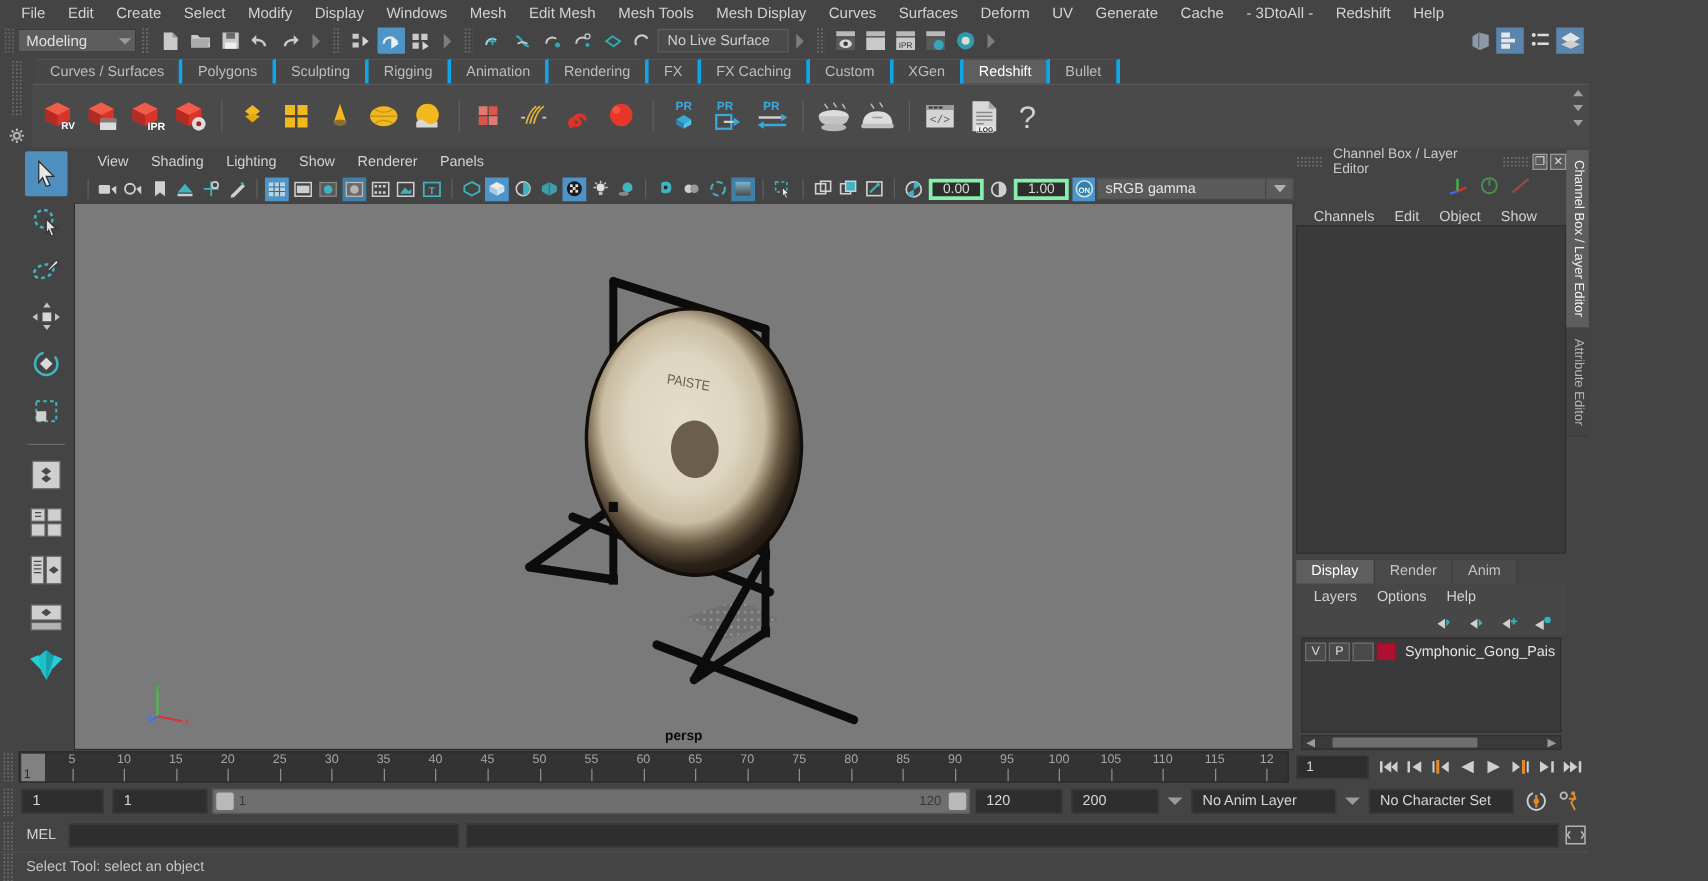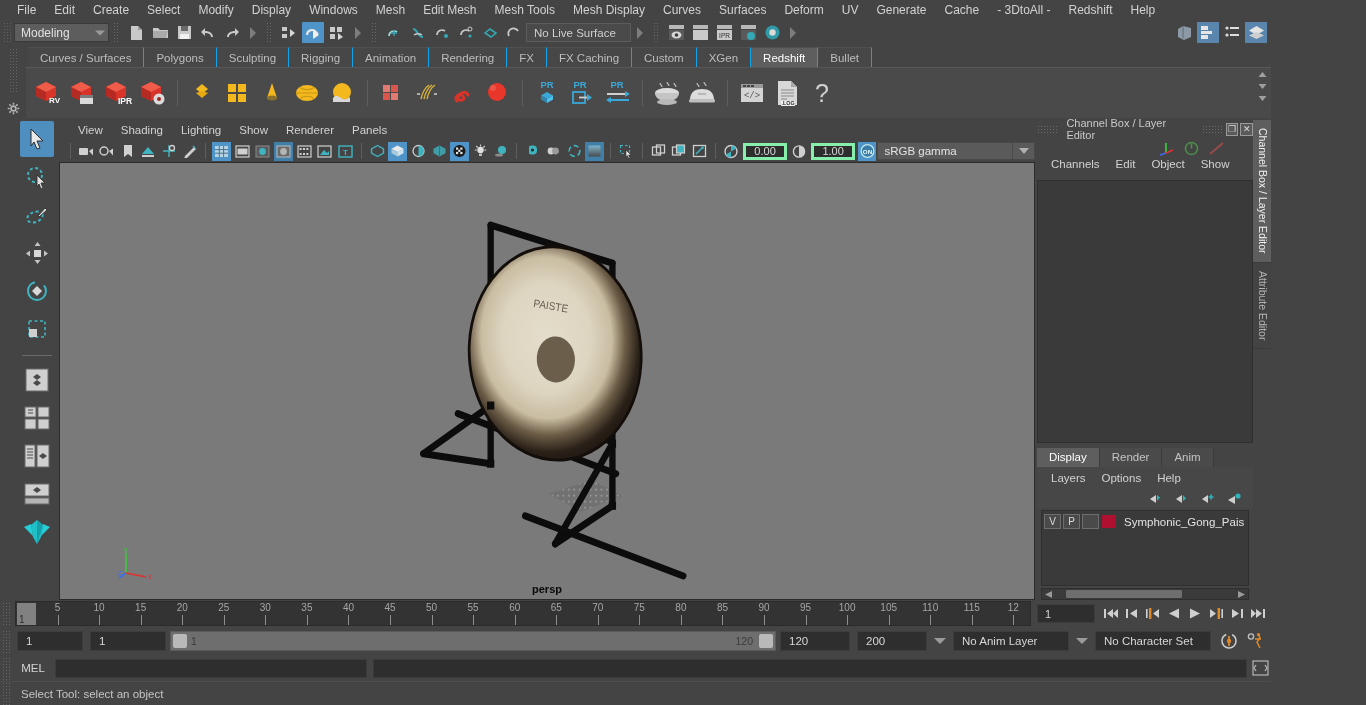--- a/index.html
+++ b/index.html
@@ -35,21 +35,21 @@
   .rightbtns .rb{ width:22px;height:21px;display:flex;align-items:center;justify-content:center;}
   .rightbtns .rb.on{ background:#5a86ad;}
 
   
   .shelfwrap{ flex:0 0 52px; background:#444; display:flex;}
   .shelfleft{ width:26px; display:flex; flex-direction:column; align-items:center; padding-top:3px;}
   .shelfgrip{ width:9px;height:46px;background:radial-gradient(circle,#666 .8px,transparent 1px) 0 0/3px 3px;}
   .shelfcol{ flex:1; display:flex; flex-direction:column;}
   .shelftabs{ height:22px; display:flex; align-items:flex-end; background:#444; padding-left:2px;}
   .shelftab{ height:20px; padding:0 12px; font-size:11.5px; color:#bdbdbd; line-height:20px; background:#474747;
-       border-right:1px solid #0ea5e9; border-top:1px solid #4f4f4f; white-space:nowrap;}
+       border-right:3px solid #0ea5e9; border-top:1px solid #4f4f4f; white-space:nowrap;}
   .shelftab.active{ background:#5e5e5e; color:#fff;}
   .shelfbar{ flex:1; background:#4a4a4a; display:flex; align-items:center; padding-left:4px; border-top:1px solid #585858; position:relative;}
   .shelficon{ width:34px; height:30px; display:flex;align-items:center;justify-content:center; margin-right:1px;}
   .shelfsep{ width:1px; height:26px; background:#5e5e5e; margin:0 7px;}
   .shelfnav{ position:absolute; right:2px; top:1px; display:flex; flex-direction:column; gap:1px;}
   .shelfnav div{ width:14px;height:11px;display:flex;align-items:center;justify-content:center;}
   .gearbtn{ width:20px;height:20px; display:flex;align-items:center;justify-content:center; margin-top:4px;}
 
   
   .middle{ flex:1; display:flex; min-height:0; background:#444;padding-left:15px;}
@@ -77,21 +77,21 @@
   .axisg{ position:absolute; left:58px; bottom:18px; }
 
   
   .rightpanel{ width:216px; background:#444; display:flex; flex-direction:column; padding-top:2px;}
   .rptitle{ height:18px; display:flex; align-items:center; justify-content:center; position:relative; background:#444;}
   .rptitle .dots{ width:22px;height:9px;background:radial-gradient(circle,#6d6d6d .8px,transparent 1px) 0 0/3px 3px;}
   .rptitle .ttxt{ font-size:11px;color:#c9c9c9; margin:0 8px;}
   .rpwinbtn{ width:13px;height:13px;border:1px solid #9a9a9a;background:#5a5a5a;display:flex;align-items:center;
       justify-content:center;font-size:9px;color:#ddd;margin-left:2px;}
   .cbicons{ height:20px; display:flex; align-items:center; justify-content:flex-end; padding-right:28px; gap:8px;}
-  .cbmenus{ height:22px; display:flex; align-items:flex-start; padding-left:6px;}
+  .cbmenus{ height:22px; display:flex; align-items:flex-end; padding-left:6px;}
   .cbmenus .mi{ padding:0 8px; font-size:11.5px; color:#d2d2d2;}
   .cbbody{ flex:1; background:#3a3a3a; border:1px solid #2f2f2f; min-height:0;}
   .layertabs{ height:20px; display:flex; align-items:flex-end; margin-top:4px;}
   .ltab{ height:19px; padding:0 12px; font-size:11.5px; color:#c3c3c3; line-height:19px; background:#4a4a4a; border-right:1px solid #3b3b3b;}
   .ltab.active{ background:#5e5e5e; color:#fff;}
   .lmenus{ height:21px; display:flex; align-items:center; padding-left:6px; background:#474747;}
   .lmenus .mi{ padding:0 8px; font-size:11.5px; color:#d2d2d2;}
   .ltools{ height:20px; background:#474747; display:flex; align-items:center; justify-content:flex-end; padding-right:10px; gap:10px;}
   .llist{ height:76px; background:#3a3a3a; border:1px solid #2f2f2f; margin:2px 4px 0 4px; padding:2px;}
   .lrow{ height:17px; display:flex; align-items:center; gap:2px;}

